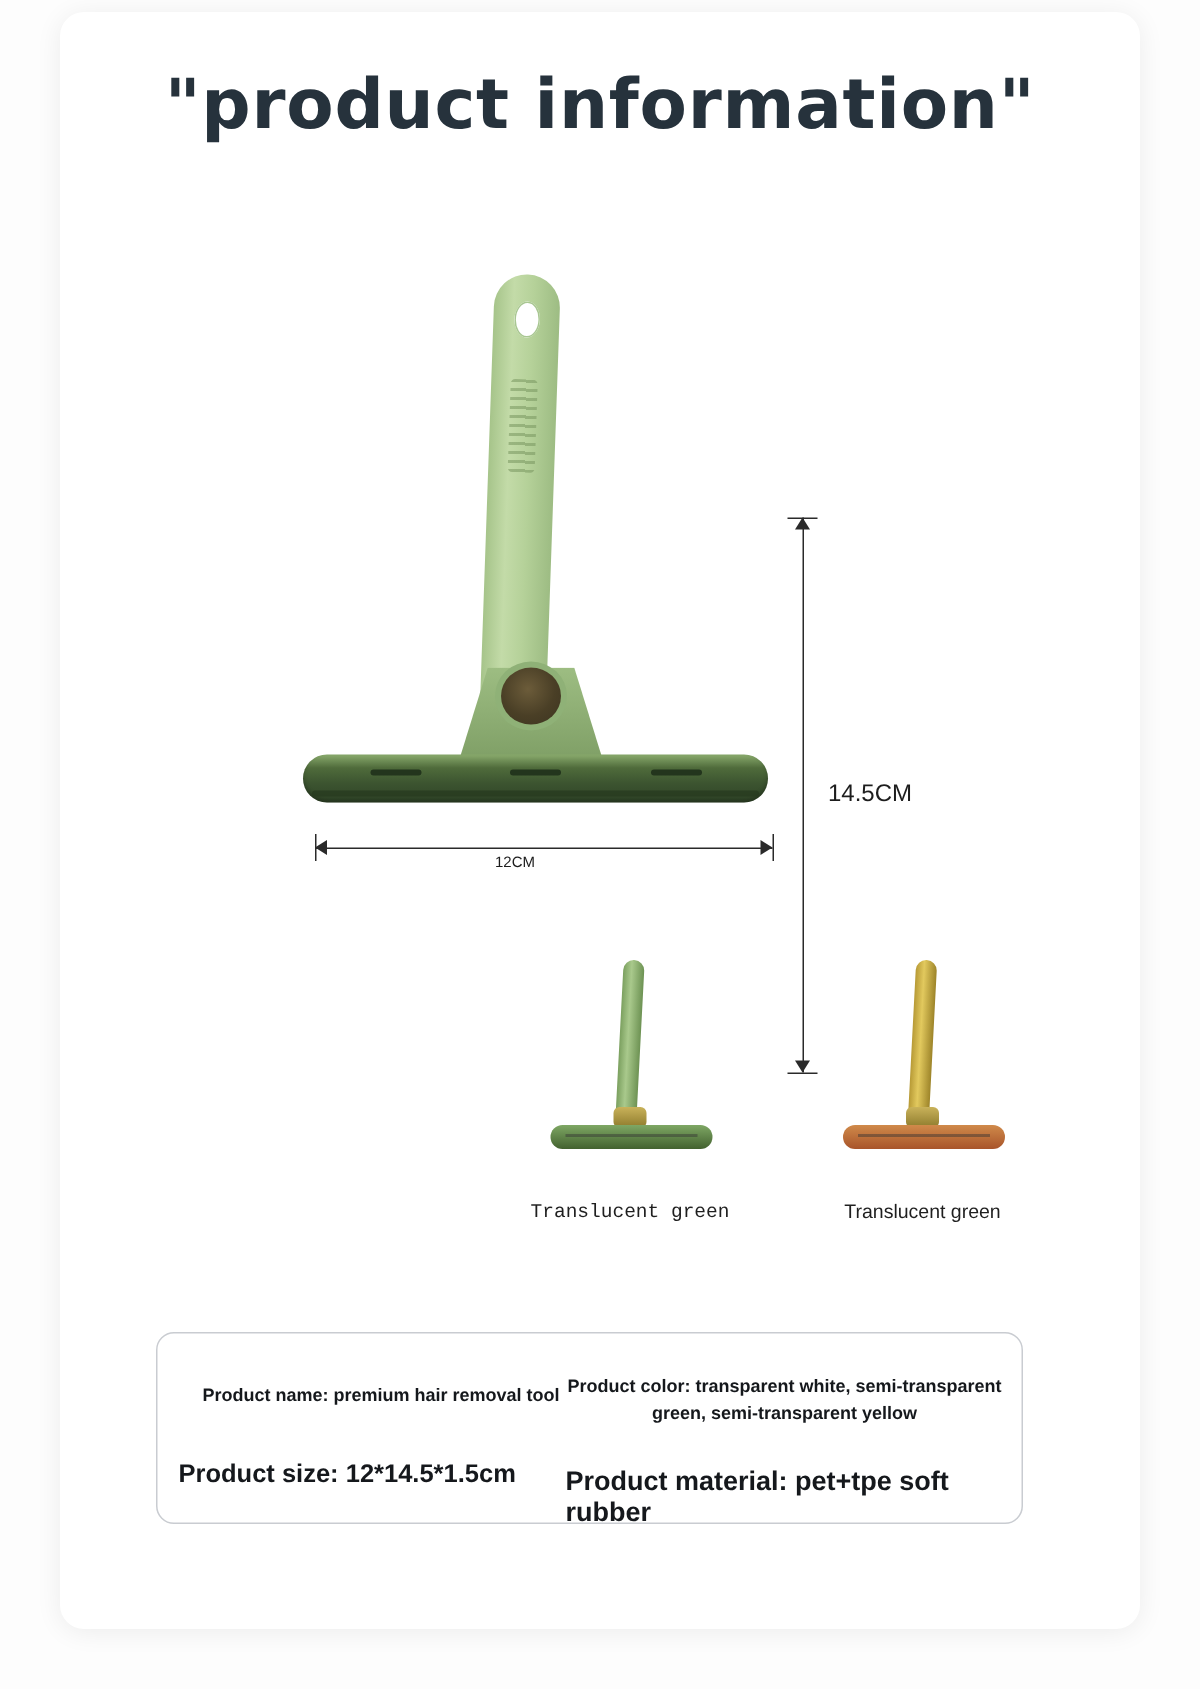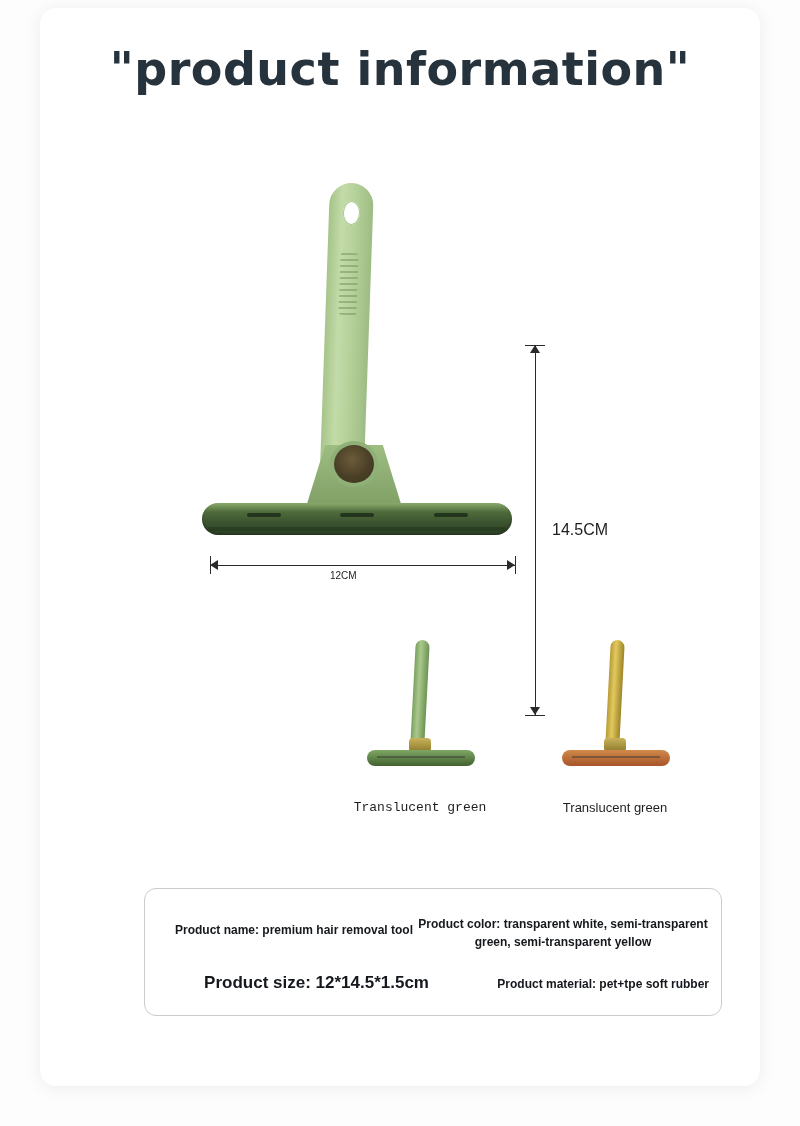--- a/index.html
+++ b/index.html
@@ -298,21 +298,20 @@
   
   .spec-box {
     position: absolute;
     left: 104px;
     top: 888px;
     width: 578px;
     height: 128px;
     border: 1px solid #c9ccd1;
     border-radius: 12px;
     box-sizing: border-box;
-    margin-left: 40px;
   }
   .spec {
     position: absolute;
     color: #15181c;
   }
   .spec-name {
     left: 14px;
     top: 34px;
     width: 270px;
     text-align: center;
@@ -325,30 +324,30 @@
     width: 292px;
     text-align: center;
     font-size: 12px;
     font-weight: bold;
     line-height: 1.5;
   }
   .spec-size {
     left: 14px;
     top: 84px;
     width: 270px;
-    text-align: right;
+    text-align: left;
     font-size: 17px;
     font-weight: bold;
   }
   .spec-material {
     left: 272px;
     top: 88px;
     width: 292px;
-    text-align: right;
-    font-size: 12px;
+    text-align: left;
+    font-size: 18px;
     font-weight: bold;
   }
 </style>
 </head>
 <body>
 
 <div class="page">
   <div class="card"></div>
 
   <div class="title">"product information"</div>

